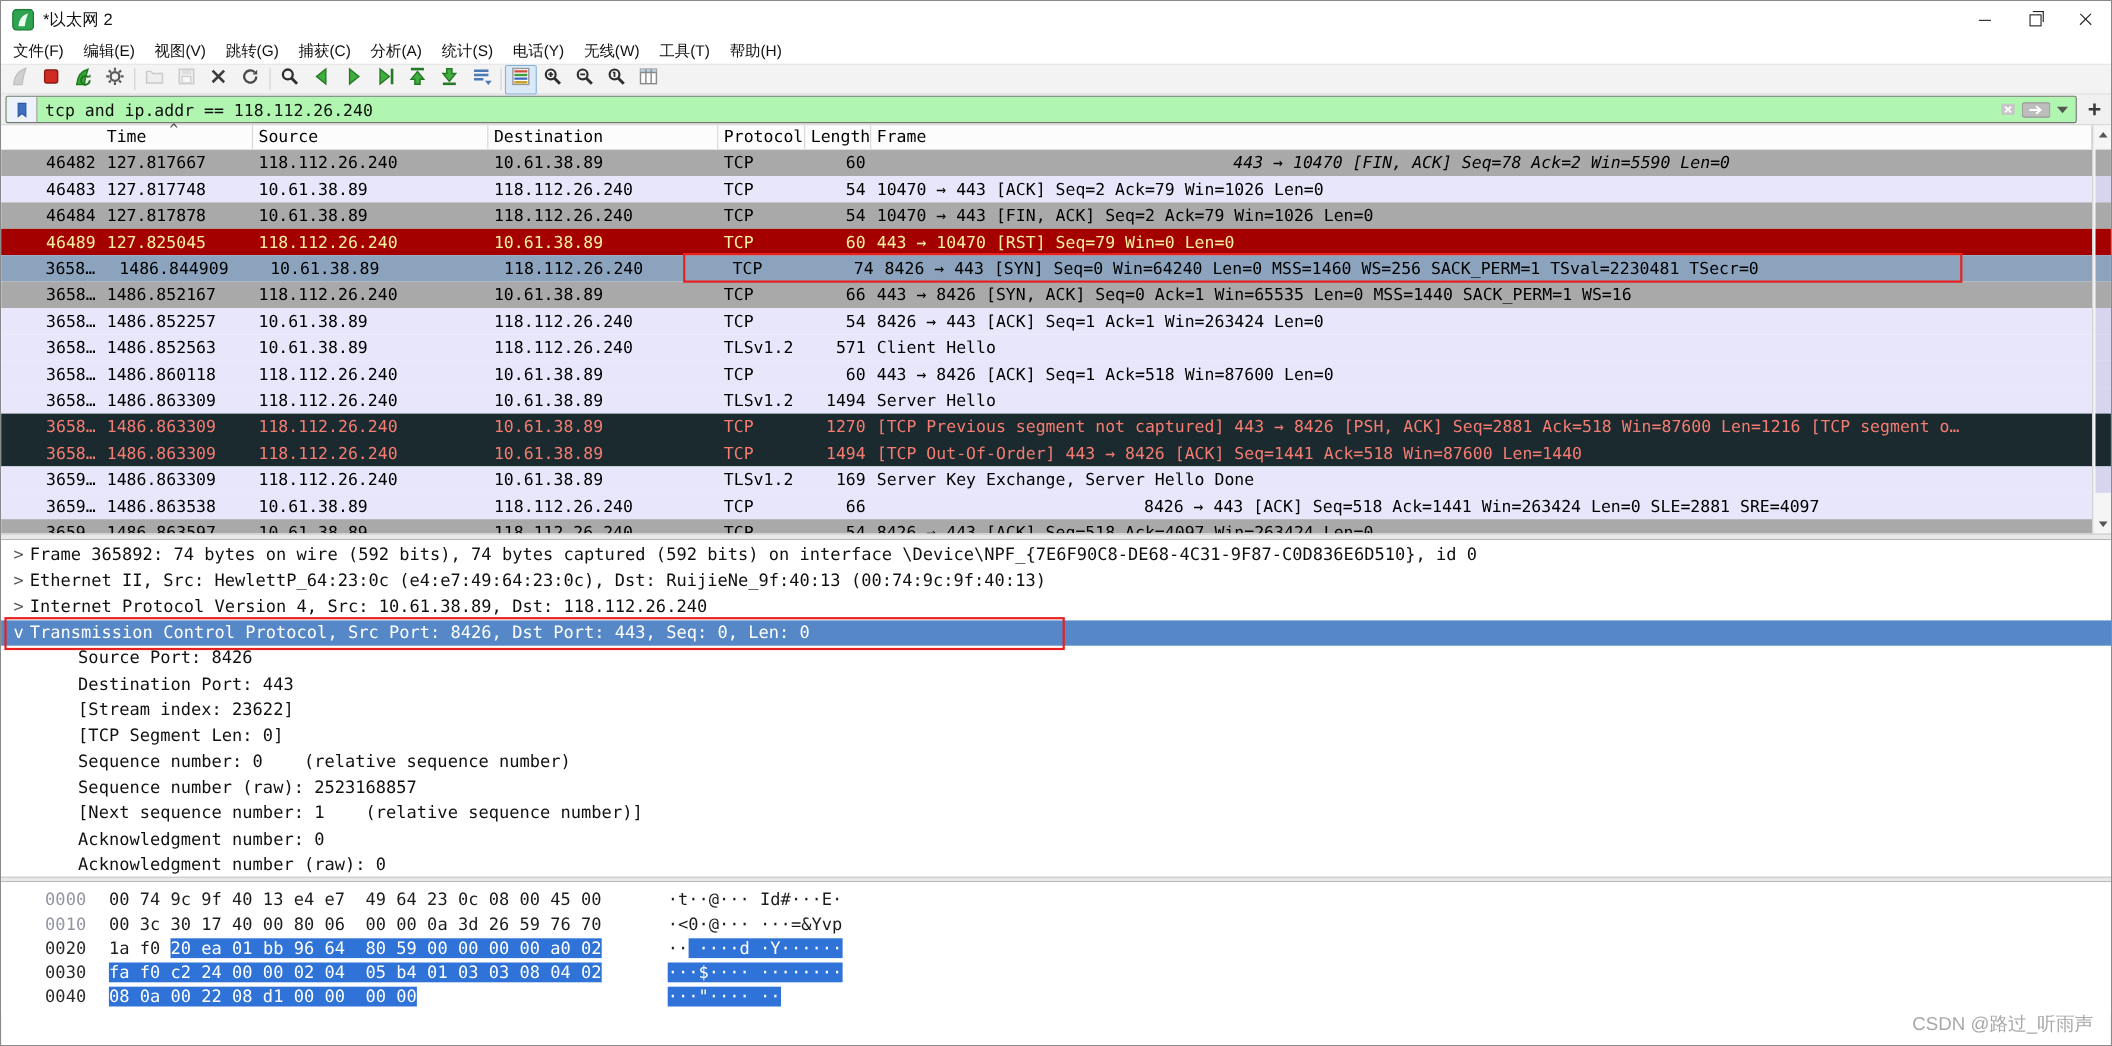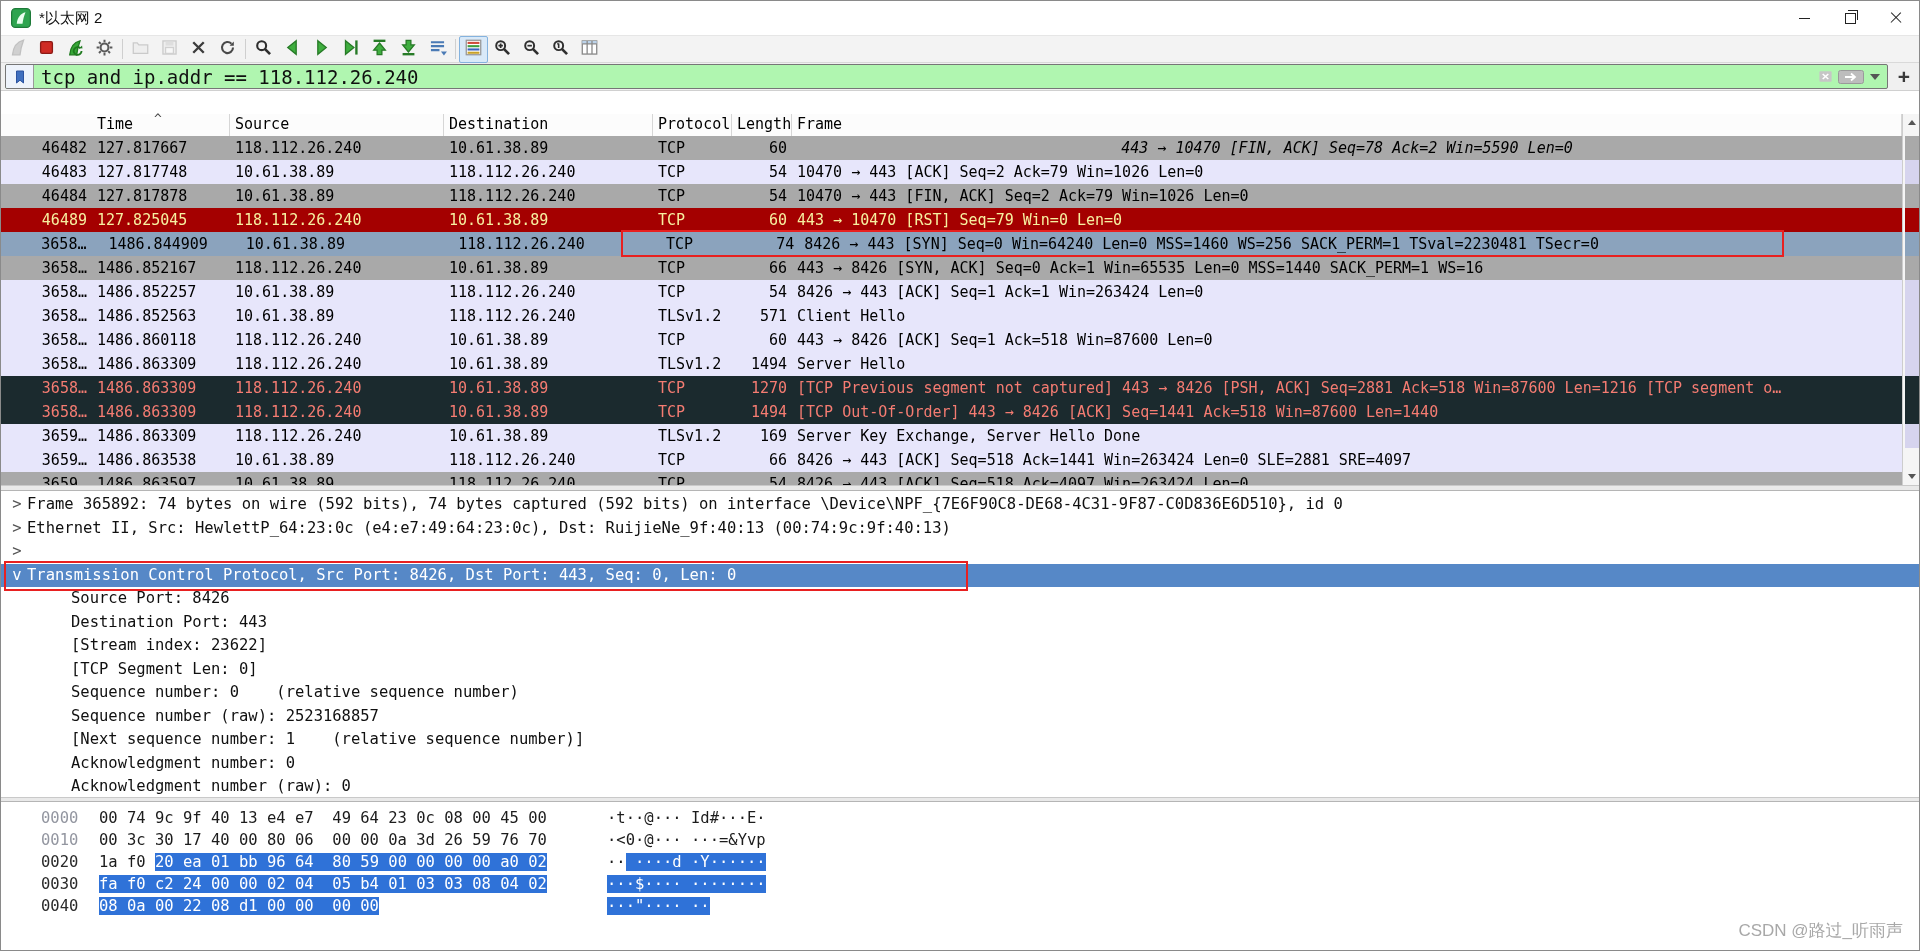--- a/index.html
+++ b/index.html
@@ -32,21 +32,21 @@
   .tbtn.dis{opacity:.38;}
   .tbtn.active{background:#d9e9f8;border-color:#84b2de;}
   .tsep{width:1px;height:20px;background:#cfcfcf;margin:0 3px;}
 
   
   .filterbar{height:28px;background:#f0f0f0;display:flex;align-items:center;padding:0 4px;box-sizing:border-box;border-bottom:1px solid #d0d0d0;}
   .ffield{flex:1;height:23px;border:1px solid #767676;border-radius:2px;background:var(--filter-bg);
           display:flex;align-items:center;overflow:hidden;}
   .fbookmark{width:27px;height:23px;background:#eef3fb;border-right:1px solid #9a9a9a;display:flex;align-items:center;justify-content:center;}
   .fbookmark svg{width:16px;height:16px;}
-  .ftext{font-size:19px;color:#101010;padding-left:7px;flex:1;white-space:pre;}
+  .ftext{font-size:15px;color:#101010;padding-left:7px;flex:1;white-space:pre;}
   .fclear,.fapply{display:flex;align-items:center;justify-content:center;margin-right:4px;}
   .fclear svg{width:17px;height:15px;} .fapply svg{width:26px;height:16px;}
   .fcaret{width:0;height:0;border-left:5px solid transparent;border-right:5px solid transparent;border-top:6px solid #555;margin:0 7px 0 2px;}
   .fplus{width:22px;text-align:center;font-size:21px;color:#3a3a3a;font-weight:bold;margin-left:5px;line-height:22px;}
 
   
   .pkt-header{position:absolute;left:0;top:113px;width:1901px;height:22px;background:#fcfcfc;
               border-bottom:1px solid #bcbcbc;display:flex;font-size:15px;}
   .hcell{box-sizing:border-box;border-right:1px solid #d6d6d6;padding:1px 5px 0 5px;white-space:pre;overflow:hidden;color:#000;}
   .sortcaret{position:absolute;left:153px;top:-3px;font-size:13px;color:#444;}
@@ -113,20 +113,33 @@
         </div>
       <div class="wbtn">
           <span class="glyph-max"></span>
         </div>
       <div class="wbtn">
           <span class="glyph-x"></span>
         </div>
     </div>
   </div>
 
+  <div class="menubar">
+      <span class="menu-item">文件(F)</span>
+      <span class="menu-item">编辑(E)</span>
+      <span class="menu-item">视图(V)</span>
+      <span class="menu-item">跳转(G)</span>
+      <span class="menu-item">捕获(C)</span>
+      <span class="menu-item">分析(A)</span>
+      <span class="menu-item">统计(S)</span>
+      <span class="menu-item">电话(Y)</span>
+      <span class="menu-item">无线(W)</span>
+      <span class="menu-item">工具(T)</span>
+      <span class="menu-item">帮助(H)</span>
+    </div>
 
   <div class="toolbar">
       <span class="tbtn dis">
         <span><svg viewBox="0 0 16 16">
             <path d="M4.2 13.6C4.8 7.4 8 3.6 12.6 2.4c-1.5 3.9-2.3 7.5-2.7 11.2z" fill="#9a9a9a" stroke="#707070"></path>
           </svg></span>
       </span>
       <span class="tbtn">
         <span><svg viewBox="0 0 16 16">
             <rect x="3.5" y="3.5" width="9" height="9" rx="1.2" fill="#cf2b24" stroke="#8c1a15"></rect>
@@ -408,21 +421,21 @@
         <span class="pcell" style="width: 60px; text-align: right;">169</span>
         <span class="pcell" style="width: 1110px; text-align: left;">Server Key Exchange, Server Hello Done</span>
       </div>
       <div class="prow v-lav">
         <span class="pcell" style="width: 91px; text-align: right;">3659…</span>
         <span class="pcell" style="width: 138px; text-align: left;">1486.863538</span>
         <span class="pcell" style="width: 214px; text-align: left;">10.61.38.89</span>
         <span class="pcell" style="width: 209px; text-align: left;">118.112.26.240</span>
         <span class="pcell" style="width: 79px; text-align: left;">TCP</span>
         <span class="pcell" style="width: 60px; text-align: right;">66</span>
-        <span class="pcell" style="width: 1110px; text-align: left;">8426 → 443 [ACK] Seq=518 Ack=1441 Win=263424 Len=0 SLE=2881 SRE=4097</span>
+        <span class="pcell" style="width: 1110px; text-align: center;">8426 → 443 [ACK] Seq=518 Ack=1441 Win=263424 Len=0 SLE=2881 SRE=4097</span>
       </div>
       <div class="prow v-gray">
         <span class="pcell" style="width: 91px; text-align: right;">3659…</span>
         <span class="pcell" style="width: 138px; text-align: left;">1486.863597</span>
         <span class="pcell" style="width: 214px; text-align: left;">10.61.38.89</span>
         <span class="pcell" style="width: 209px; text-align: left;">118.112.26.240</span>
         <span class="pcell" style="width: 79px; text-align: left;">TCP</span>
         <span class="pcell" style="width: 60px; text-align: right;">54</span>
         <span class="pcell" style="width: 1110px; text-align: left;">8426 → 443 [ACK] Seq=518 Ack=4097 Win=263424 Len=0</span>
       </div>
@@ -444,21 +457,21 @@
       <div class="mm" style="top: 262px; height: 24px; background: rgb(27, 42, 46);"></div>
       <div class="mm" style="top: 286px; height: 24px; background: rgb(27, 42, 46);"></div>
       <div class="mm" style="top: 310px; height: 24px; background: rgb(214, 212, 238);"></div>
     </div>
 
   <div class="splitter1"></div>
 
   <div class="details mono">
       <div class="dline"><span class="dexp">&gt;</span><span class="dtext">Frame 365892: 74 bytes on wire (592 bits), 74 bytes captured (592 bits) on interface \Device\NPF_{7E6F90C8-DE68-4C31-9F87-C0D836E6D510}, id 0</span></div>
       <div class="dline"><span class="dexp">&gt;</span><span class="dtext">Ethernet II, Src: HewlettP_64:23:0c (e4:e7:49:64:23:0c), Dst: RuijieNe_9f:40:13 (00:74:9c:9f:40:13)</span></div>
-      <div class="dline"><span class="dexp">&gt;</span></div>
+      <div class="dline"><span class="dexp">&gt;</span><span class="dtext">Internet Protocol Version 4, Src: 10.61.38.89, Dst: 118.112.26.240</span></div>
       <div class="dline selected"><span class="dexp">v</span><span class="dtext">Transmission Control Protocol, Src Port: 8426, Dst Port: 443, Seq: 0, Len: 0</span></div>
       <div class="dline"><span class="dspacer"></span><span class="dexp"></span><span class="dtext">Source Port: 8426</span></div>
       <div class="dline"><span class="dspacer"></span><span class="dexp"></span><span class="dtext">Destination Port: 443</span></div>
       <div class="dline"><span class="dspacer"></span><span class="dexp"></span><span class="dtext">[Stream index: 23622]</span></div>
       <div class="dline"><span class="dspacer"></span><span class="dexp"></span><span class="dtext">[TCP Segment Len: 0]</span></div>
       <div class="dline"><span class="dspacer"></span><span class="dexp"></span><span class="dtext">Sequence number: 0    (relative sequence number)</span></div>
       <div class="dline"><span class="dspacer"></span><span class="dexp"></span><span class="dtext">Sequence number (raw): 2523168857</span></div>
       <div class="dline"><span class="dspacer"></span><span class="dexp"></span><span class="dtext">[Next sequence number: 1    (relative sequence number)]</span></div>
       <div class="dline"><span class="dspacer"></span><span class="dexp"></span><span class="dtext">Acknowledgment number: 0</span></div>
       <div class="dline"><span class="dspacer"></span><span class="dexp"></span><span class="dtext">Acknowledgment number (raw): 0</span></div>

